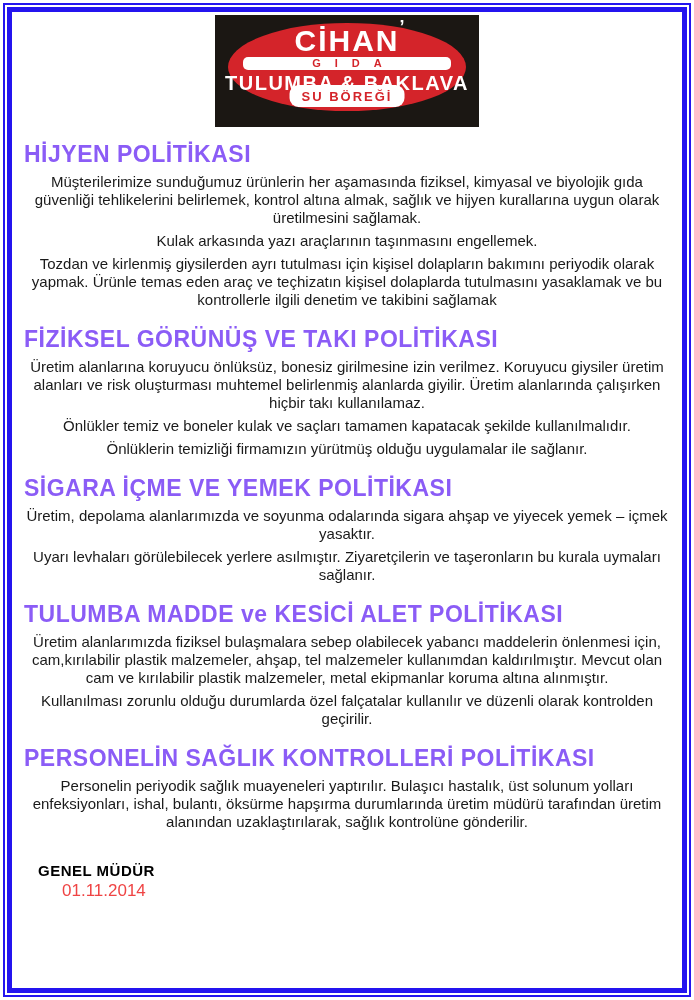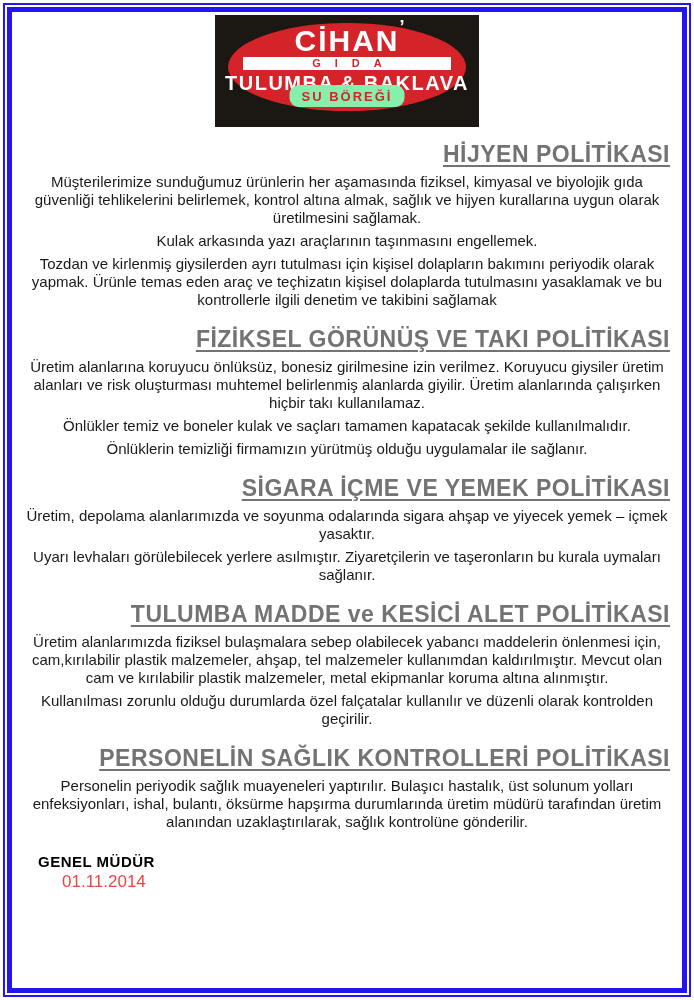--- a/index.html
+++ b/index.html
@@ -35,53 +35,53 @@
     margin-top: 3px; color: #ffffff; font-weight: bold;
     font-size: 30px; line-height: 30px; letter-spacing: 2px;
     position: relative; white-space: nowrap; text-align: right;
   }
   .logo-brand .tick {
     position: absolute; top: -4px; right: -7px;
     font-size: 18px; line-height: 10px; color: #ffffff; font-weight: bold;
   }
   .logo-gida-bar {
     margin-top: 1px; width: 208px; height: 13px; background: #ffffff;
-    border-radius: 0; display: flex; align-items: center; justify-content: center;
+    border-radius: 5px; display: flex; align-items: center; justify-content: center;
   }
   .logo-gida-bar span {
     color: #d4242a; font-weight: bold; font-size: 11px; line-height: 11px;
     letter-spacing: 14px; padding-left: 14px; 
   }
   .logo-tagline {
     margin-top: 2px; color: #ffffff; font-weight: bold;
     font-size: 20px; letter-spacing: 1.5px; white-space: nowrap;
   }
   .logo-pill {
     position: absolute; bottom: 4px; left: 50%; transform: translateX(-50%);
-    background: #86efac; border-radius: 9px; padding: 2px 12px;
+    background: #ffffff; border-radius: 9px; padding: 2px 12px;
     white-space: nowrap;
   }
   .logo-pill span {
     color: #d4242a; font-weight: bold; font-size: 13px; letter-spacing: 2px;
   }
 
   
   .doc { text-align: center; }
   .section-title {
     font-size: 23px; font-weight: bold; letter-spacing: 0.5px;
-    text-decoration: underline; text-decoration-thickness: 2px; text-underline-offset: 3px;
-    margin: 17px 0 4px 0; text-align: right; color: #737373;
+    text-decoration-thickness: 2px; text-underline-offset: 3px;
+    margin: 17px 0 4px 0; text-align: left; color: #8b5cf6;
   }
   .section:first-of-type .section-title { margin-top: 14px; }
   .para {
     font-size: 15px; line-height: 18px; margin: 5px 0; text-align: center;
     color: #1a1a1a;
   }
 
-  .footer { margin-top: 22px; text-align: left; padding-left: 14px; }
+  .footer { margin-top: 31px; text-align: left; padding-left: 14px; }
   .footer-signatory { font-weight: bold; font-size: 15px; letter-spacing: 0.5px; color: #000; }
   .footer-date { font-size: 17px; padding-left: 24px; margin-top: 2px; color: #ef4444; }
 </style>
 </head>
 <body>
 
 <div class="page">
   <div class="frame-outer">
     <div class="frame-inner">
 

